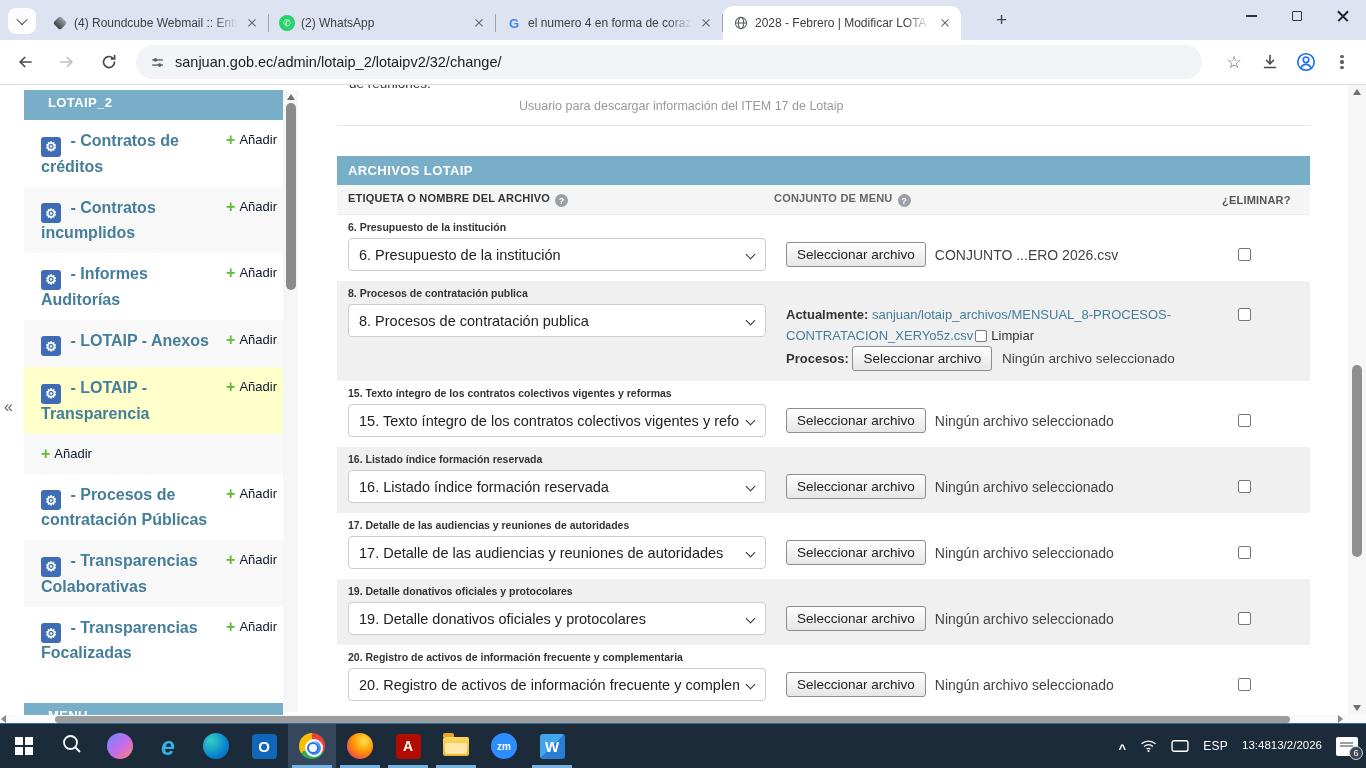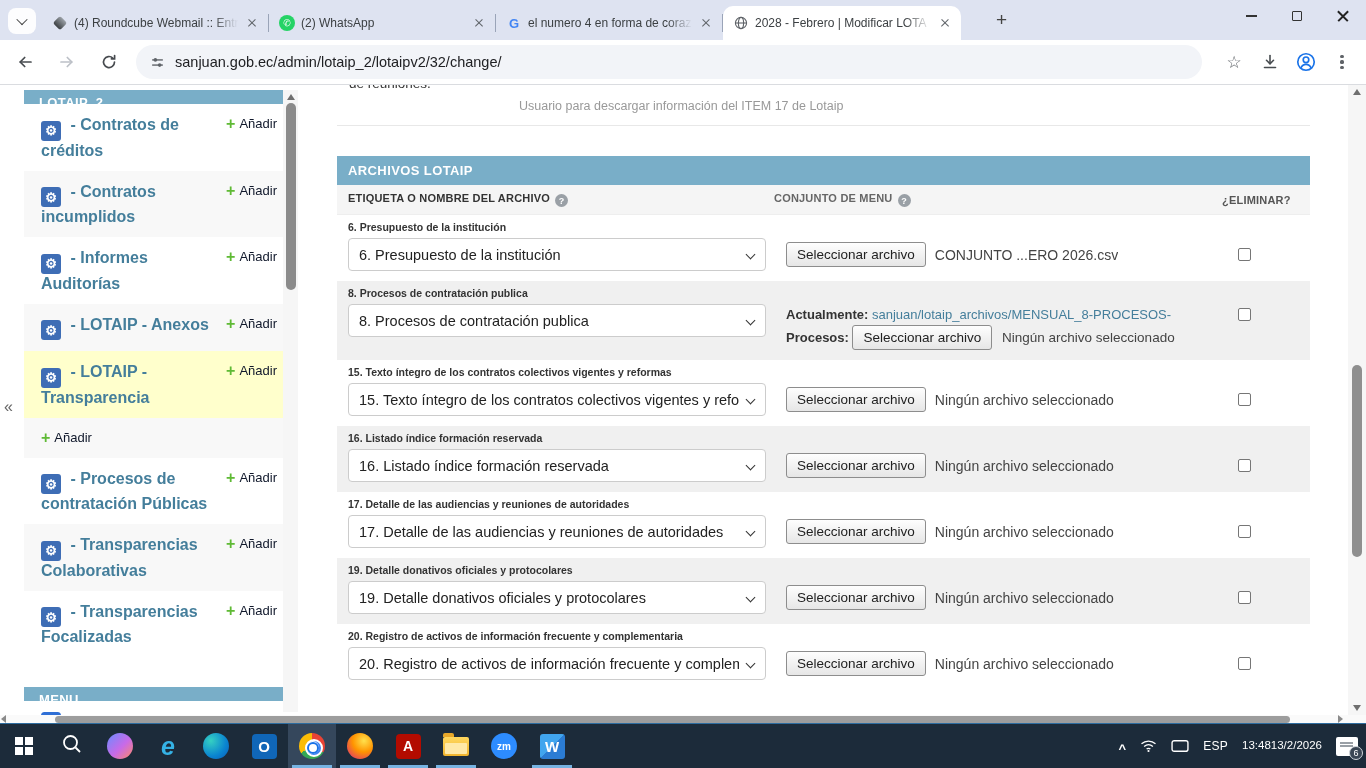--- a/index.html
+++ b/index.html
@@ -43,21 +43,21 @@
   .tb-ic { width:32px; height:32px; display:flex; align-items:center; justify-content:center; margin-left:4px; }
   .star { font-size:17px; color:#5f6368; }
   .dots3 { display:flex; flex-direction:column; gap:2.5px; }
   .dots3 i { width:3.2px; height:3.2px; background:#5f6368; border-radius:50%; }
 
   
   .page { position:absolute; left:0; top:85px; width:1366px; height:630px; background:#fff; overflow:hidden; }
 
   
   .sidebar { position:absolute; left:24px; top:5px; width:259px; }
-  .sb-header { background:#79aec8; color:#fff; font-size:13px; font-weight:bold; letter-spacing:.4px; padding:5px 15px; height:14px; }
+  .sb-header { background:#79aec8; color:#fff; font-size:13px; font-weight:bold; letter-spacing:.4px; padding:5px 24px; height:30px; }
   .sb-item { display:flex; align-items:flex-start; padding:11px 6px 11px 17px; background:#fff; }
   .sb-item.alt { background:#f8f8f8; }
   .sb-item.hl { background:#ffffcc; }
   .sb-label { flex:1; font-size:16px; font-weight:bold; color:#447e9b; line-height:19px; }
   .sb-ic { display:inline-flex; width:20px; height:20px; border-radius:3px; background:#3e6db5; color:#fff; font-size:13px; align-items:center; justify-content:center; vertical-align:-5px; margin-right:5px; }
   .sb-ic.gear::before { content:"⚙"; }
   .sb-ic.pages { background:#e8f1fb; border:1.5px solid #2f6fd6; position:relative; }
   .sb-ic.pages::before { content:""; position:absolute; left:0; top:0; right:0; height:5px; background:#2f6fd6; }
   .sb-ic.pages::after { content:""; position:absolute; left:45%; top:5px; bottom:0; width:2px; background:#fff; }
   .addlink { flex:none; font-size:13px; color:#0f172a; margin-top:0; white-space:nowrap; }
@@ -344,20 +344,21 @@
             </div>
             <div class="frow alt">
               <div class="numlabel">8. Procesos de contratación publica</div>
               <div class="controls top">
                 <div class="selectbox">
                   <span class="statustxt">8. Procesos de contratación publica</span>
                   <span class="sel-arrow"></span>
                 </div>
                 <div class="filecell block">
                   <div><span class="bld">Actualmente: </span><span class="flink">sanjuan/lotaip_archivos/MENSUAL_8-PROCESOS-</span></div>
+                  <div><span class="flink">CONTRATACION_XERYo5z.csv</span><span class="checkbox cb-small"></span><span>Limpiar</span></div>
                   <div><span class="bld">Procesos: </span><button class="filebtn">Seleccionar archivo</button><span style="font-size: 13.5px; margin-left: 6px; color: rgb(68, 68, 68);"> Ningún archivo seleccionado</span></div>
                 </div>
                 <div class="delcell">
                   <span class="checkbox" style="margin-top: 4px;"></span>
                 </div>
               </div>
             </div>
             <div class="frow">
               <div class="numlabel">15. Texto íntegro de los contratos colectivos vigentes y reformas</div>
               <div class="controls">

